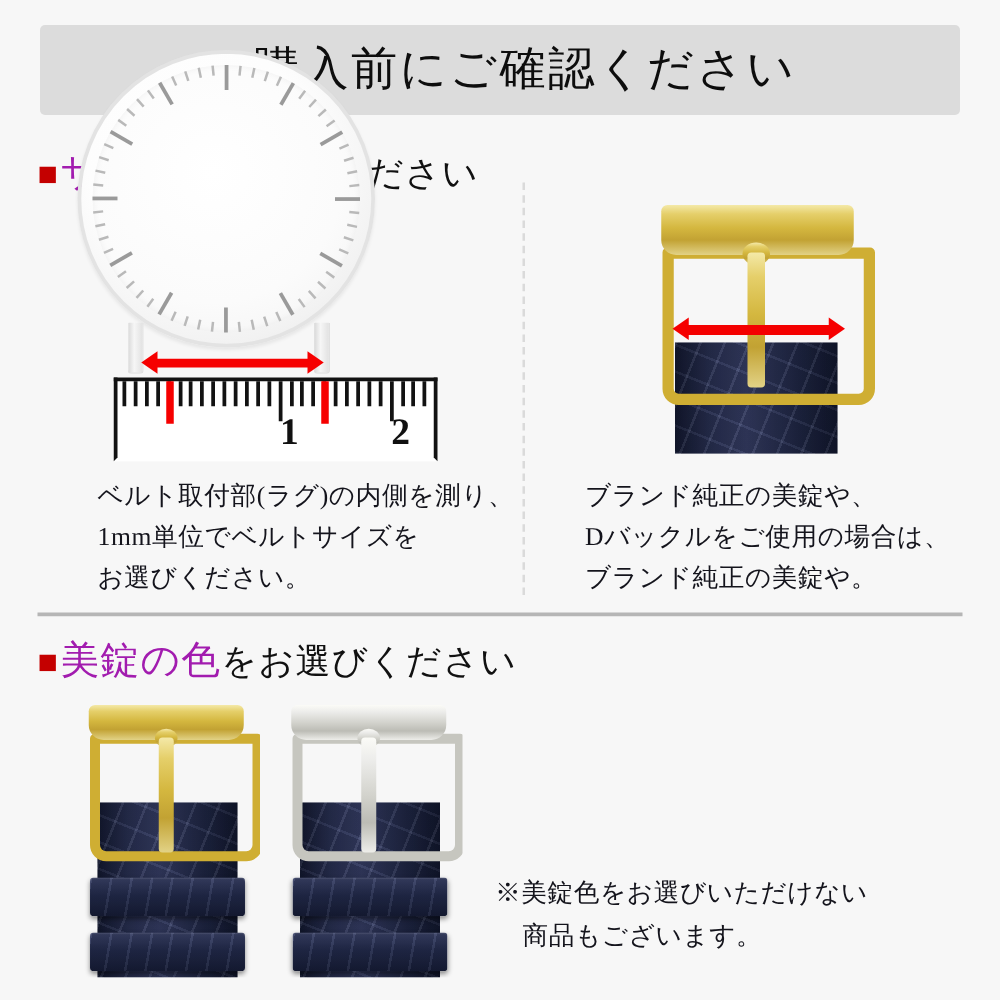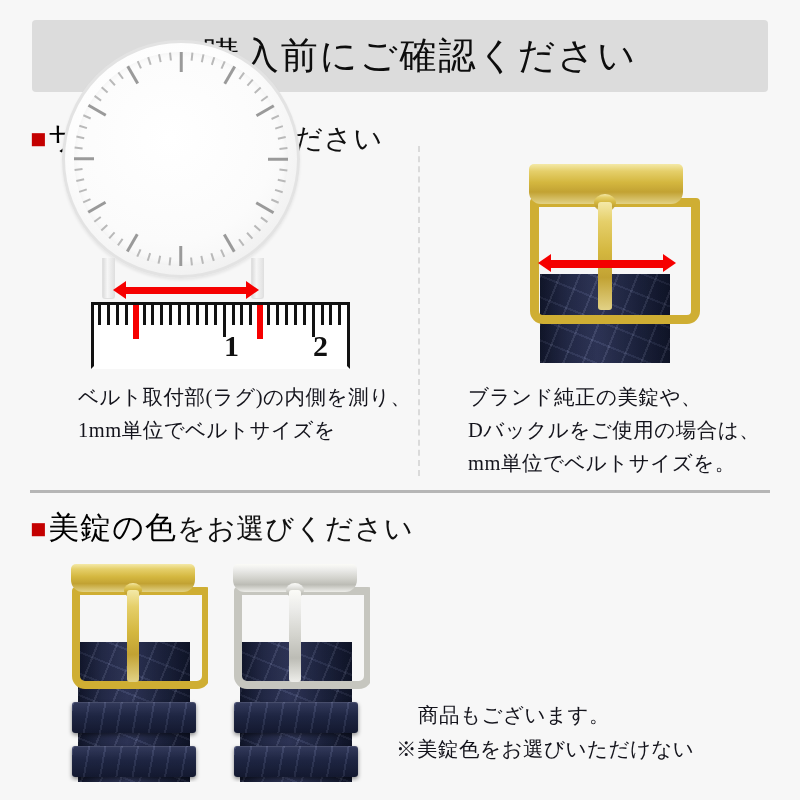--- a/index.html
+++ b/index.html
@@ -54,21 +54,21 @@
     letter-spacing: 1px;
     line-height: 1;
   }
   .sec-heading .sq {
     color: #c40000;
     font-size: 27px;
     margin-right: 2px;
     letter-spacing: 0;
   }
   .sec-heading .hl {
-    color: #000000;
+    color: #a21caf;
   }
   .sec-heading .rest {
     color: #111111;
     font-size: 28px;
   }
   #heading-size  { left: 30px; top: 122px; }
   #heading-color { left: 30px; top: 512px; }
 
   
   .v-divider {
@@ -408,20 +408,21 @@
           <div class="r-tick red" style="left: 163.2px;"></div>
         </div>
       <span class="r-num" style="left:130px;">1</span>
       <span class="r-num" style="left:219px;">2</span>
     </div>
   </div>
 
   <div class="body-text" id="text-size">
     <div>ベルト取付部(ラグ)の内側を測り、</div>
     <div>1mm単位でベルトサイズを</div>
+    <div>お選びください。</div>
   </div>
 
   <div class="photo" id="photo-buckle-width">
 
     <div class="strap" style="left:70px; top:116px; width:130px; height:89px;"></div>
 
     <div class="bk-frame gold-border" style="left:60px; top:40px; width:152px; height:108px; border-width:9px;"></div>
 
     <div class="bk-plate gold-metal" style="left:59px; top:6px; width:154px; height:40px;"></div>
 
@@ -432,21 +433,21 @@
     <div class="bk-arrow-row" style="left:68px; top:96px; width:138px;">
       <span class="arrow-head lt"></span>
       <span class="bk-arrow-line" style="left:10px; width:118px;"></span>
       <span class="arrow-head rt"></span>
     </div>
   </div>
 
   <div class="body-text" id="text-width">
     <div>ブランド純正の美錠や、</div>
     <div>Dバックルをご使用の場合は、</div>
-    <div>mm単位でベルトサイズを。</div>
+    <div>ブランド純正の美錠や。</div>
   </div>
 
   <div class="h-divider"></div>
 
   <div class="sec-heading" id="heading-color">
     <span class="sq">■</span><span class="hl">美錠の色</span><span class="rest">をお選びください</span>
   </div>
 
   <div class="photo" id="photo-buckle-gold">
     <div class="strap" style="left:18px; top:82px; width:112px; height:140px;"></div>
@@ -467,17 +468,17 @@
     <div class="bk-frame silver-border" style="left:12px; top:27px; width:122px; height:86px; border-width:8px;"></div>
     <div class="bk-plate silver-metal" style="left:11px; top:4px; width:124px; height:28px;"></div>
     <div class="bk-pivot silver-metal" style="left:64px; top:23px; width:18px; height:15px;"></div>
     <div class="bk-tongue silver-metal" style="left:67px; top:30px; width:12px; height:92px;"></div>
   </div>
 
   <div class="body-text" id="text-color">
   </div>
 
   <div class="body-text" id="text-note">
+    <div>※美錠色をお選びいただけない</div>
     <div><span class="indent"></span><span>商品もございます。</span></div>
-    <div>※美錠色をお選びいただけない</div>
   </div>
 
 </div>
 
 </body></html>

